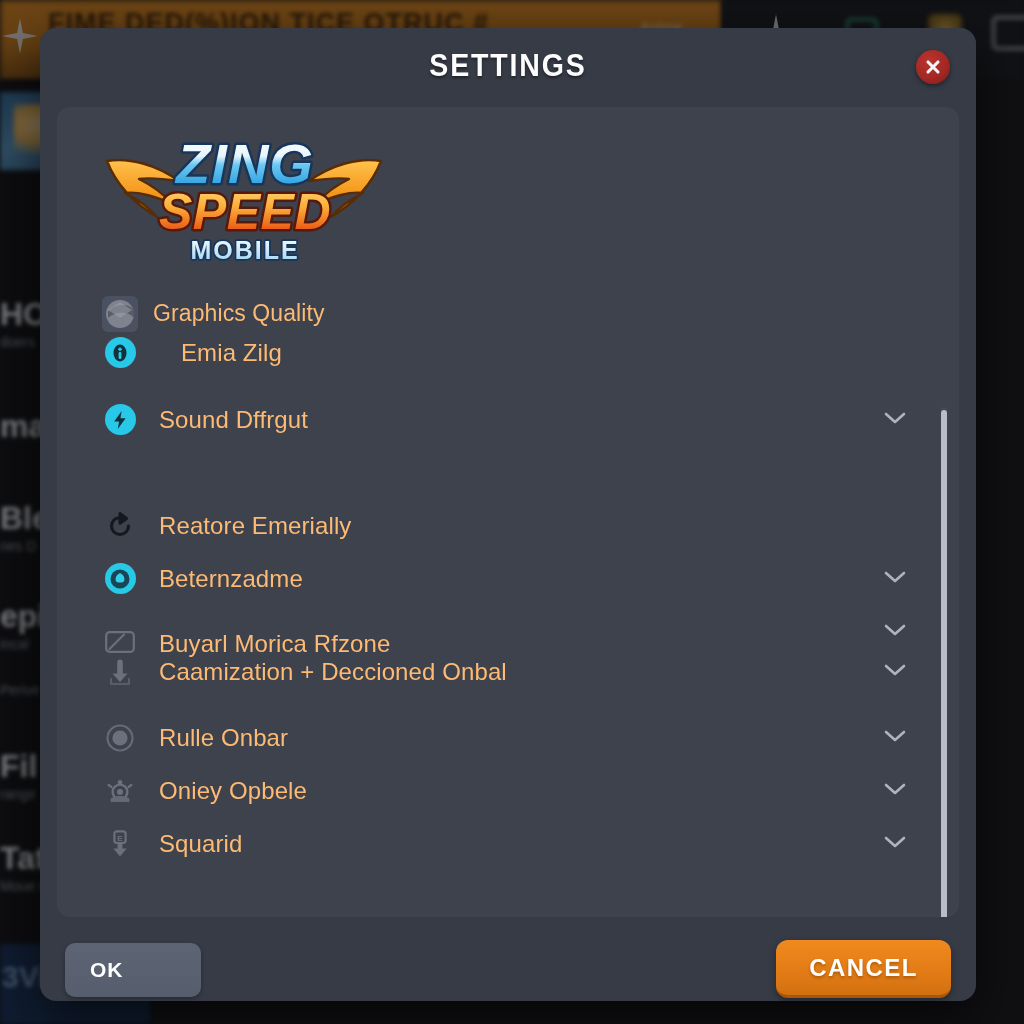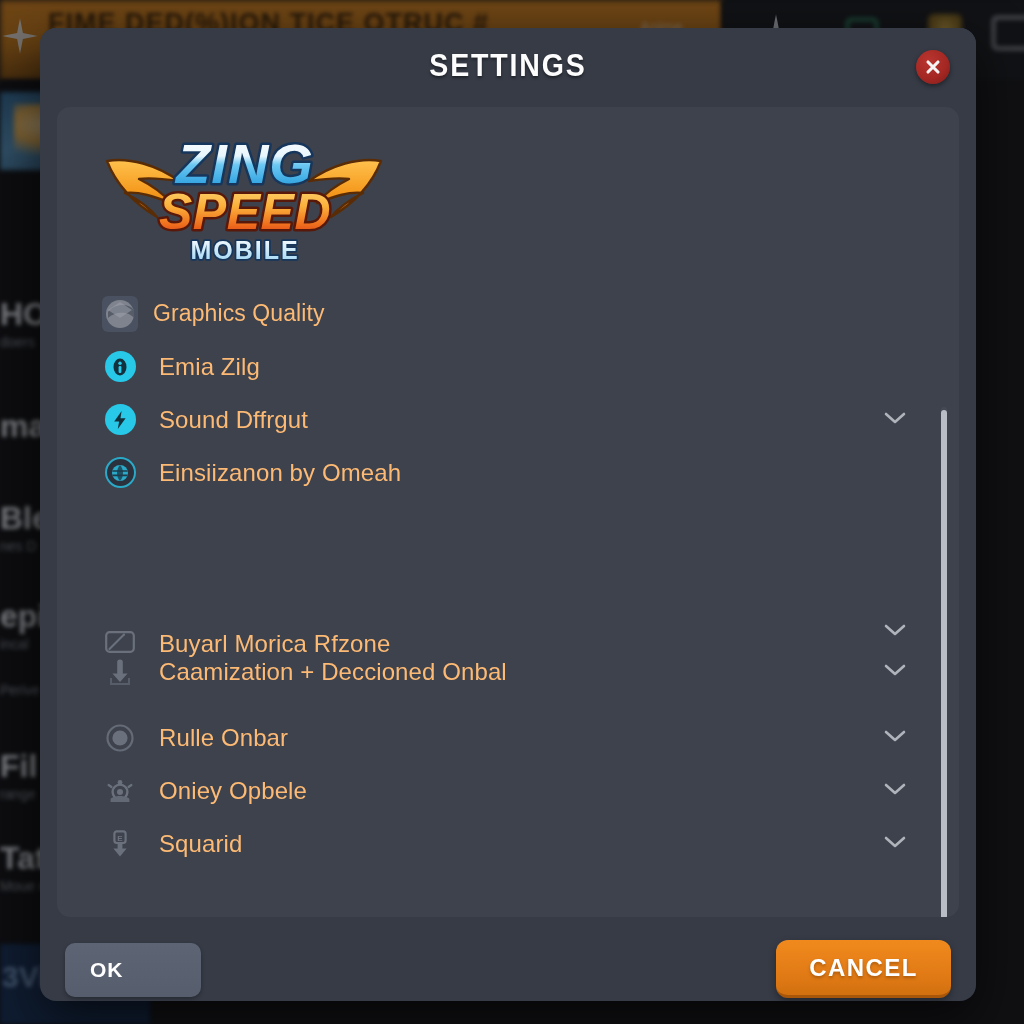--- a/index.html
+++ b/index.html
@@ -410,21 +410,21 @@
             <svg width="36" height="36" viewBox="0 0 36 36" aria-hidden="true">
               <circle cx="18" cy="18" r="14" fill="#7f838d"></circle>
               <path d="M6 16 C12 8 26 6 32 14 L32 22 C26 14 12 16 6 22 Z" fill="#565c68"></path>
               <path d="M18 6 L30 14 L18 22 L6 14 Z" fill="#9aa0ab" opacity=".55"></path>
             </svg>
           </div>
         </div>
         <div class="row-label first">Graphics Quality</div>
       </div>
 
-      <div class="row" style="top:53px;">
+      <div class="row" style="top:39px;gap:22px;">
         <div class="row-icon">
           <div class="chip-cyan">
             <svg width="20" height="20" viewBox="0 0 20 20" aria-hidden="true">
               <ellipse cx="10" cy="10" rx="6.5" ry="8.4" fill="#12313c"></ellipse>
               <circle cx="10" cy="6.2" r="1.7" fill="#28c8e8"></circle>
               <rect x="8.6" y="9" width="2.8" height="7" rx="1.2" fill="#28c8e8"></rect>
             </svg>
           </div>
         </div>
         <div class="row-label">Emia Zilg</div>
@@ -439,34 +439,49 @@
           </div>
         </div>
         <div class="row-label">Sound Dffrgut</div>
         <div class="row-chevron">
           <svg width="24" height="14" viewBox="0 0 24 14" aria-hidden="true">
             <path d="M3 3 L12 11 L21 3" stroke="#cfd4db" stroke-width="2.6" fill="none" stroke-linecap="round" stroke-linejoin="round"></path>
           </svg>
         </div>
       </div>
 
-      <div class="row" style="top:159px;">
-        <div class="row-icon">
-          <div class="chip-cyan-ring">
-            <svg width="20" height="20" viewBox="0 0 20 20" aria-hidden="true">
-              <circle cx="10" cy="10" r="8" fill="#2aa9c8"></circle>
-              <path d="M10 2 C6 6 6 14 10 18 C14 14 14 6 10 2 Z" fill="#1c3c4c" opacity=".8"></path>
-              <path d="M2.4 8 H17.6 M2.4 12.4 H17.6" stroke="#1c3c4c" stroke-width="1.6"></path>
-            </svg>
-          </div>
-        </div>
-        <div class="row-label">Einsiizanon by Omeah</div>
-      </div>
-
-
+
+      <div class="row" style="top:212px;">
+        <div class="row-icon">
+          <div class="chip-plain">
+            <svg width="28" height="28" viewBox="0 0 28 28" aria-hidden="true">
+              <path d="M22.5 14 A8.5 8.5 0 1 1 14 5.5 L14 1.6 L20.6 6.4 L14 11.2 L14 7.4" fill="none" stroke="#15181e" stroke-width="3.1" stroke-linecap="round" stroke-linejoin="round"></path>
+              <path d="M14 1.6 L20.8 6.4 L14 11.3 Z" fill="#15181e"></path>
+            </svg>
+          </div>
+        </div>
+        <div class="row-label">Reatore Emerially</div>
+      </div>
+
+      <div class="row" style="top:265px;">
+        <div class="row-icon">
+          <div class="chip-cyan-ring2">
+            <svg width="24" height="24" viewBox="0 0 24 24" aria-hidden="true">
+              <circle cx="12" cy="12" r="9.5" fill="#1b4456"></circle>
+              <path d="M12 6 C15.6 7.6 17 10.4 16.2 14 C15 16 8.8 16 7.8 14 C7 10.4 8.4 7.6 12 6 Z" fill="#2fd0ea"></path>
+            </svg>
+          </div>
+        </div>
+        <div class="row-label">Beternzadme</div>
+        <div class="row-chevron">
+          <svg width="24" height="14" viewBox="0 0 24 14" aria-hidden="true">
+            <path d="M3 3 L12 11 L21 3" stroke="#cfd4db" stroke-width="2.6" fill="none" stroke-linecap="round" stroke-linejoin="round"></path>
+          </svg>
+        </div>
+      </div>
 
       <div class="row" style="top:318px;align-items:flex-end;">
         <div class="row-icon">
           <div class="chip-plain">
             <svg width="32" height="26" viewBox="0 0 32 26" aria-hidden="true">
               <rect x="2.2" y="3.2" width="27.6" height="19.6" rx="3.4" fill="none" stroke="#6b717c" stroke-width="2.2"></rect>
               <path d="M5.5 20 L20 5.5" stroke="#6b717c" stroke-width="2.2" stroke-linecap="round"></path>
             </svg>
           </div>
         </div>

